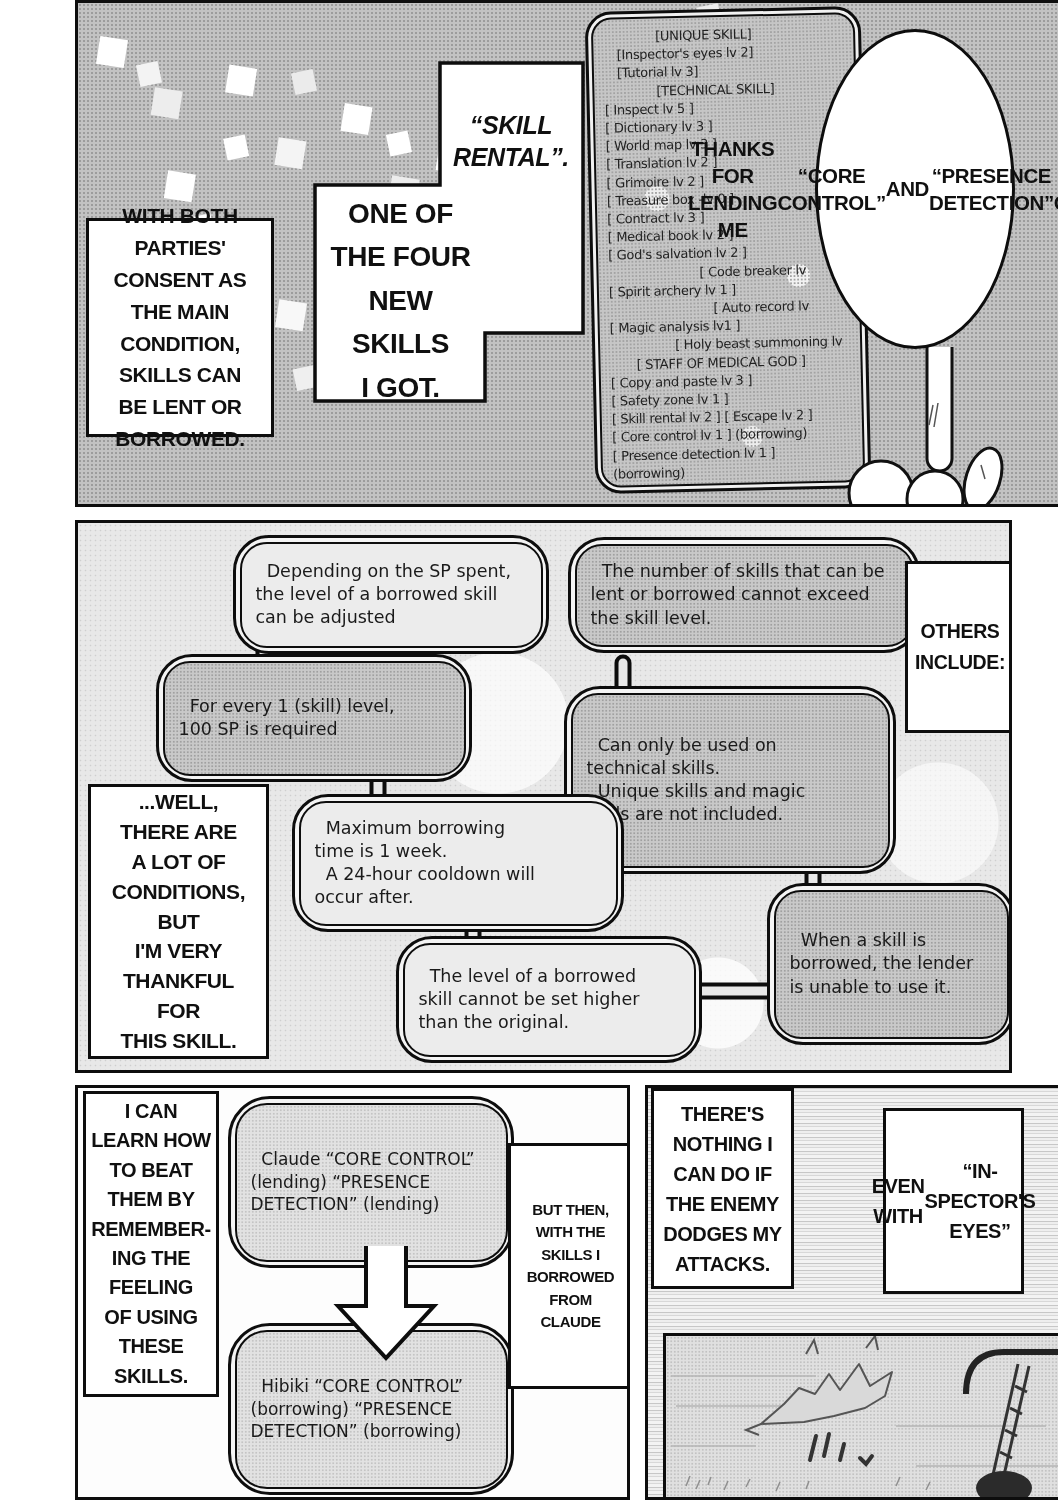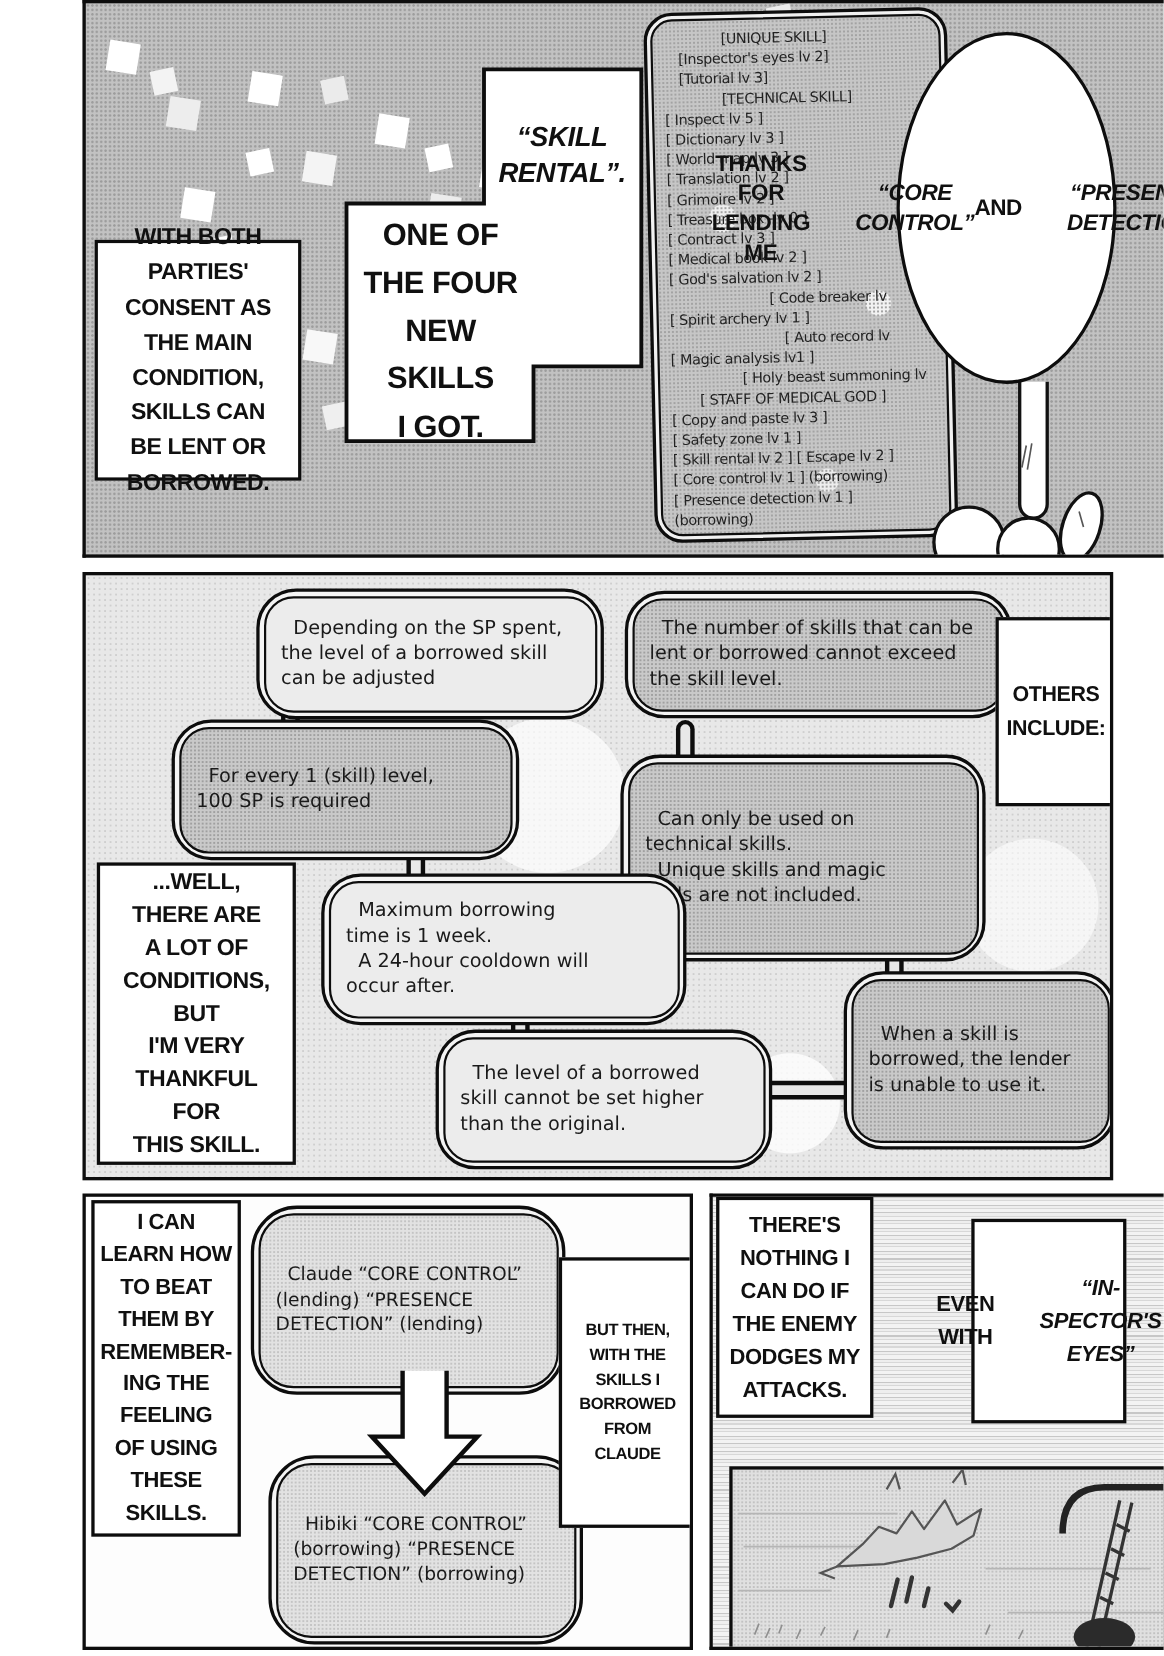--- a/index.html
+++ b/index.html
@@ -1,21 +1,21 @@
 <!DOCTYPE html>
 <html><head>
 <meta charset="utf-8">
 <style>
   html,body{margin:0;padding:0;}
   body{width:1058px;height:1505px;background:#fff;position:relative;overflow:hidden;}
   .caps{font-family:"Liberation Sans",sans-serif;font-weight:bold;color:#101010;letter-spacing:-0.4px;}
   .hand{font-family:"DejaVu Sans",sans-serif;color:#1a1a1a;}
   .pre{white-space:pre-line;}
   .prewrap{white-space:pre-wrap;}
-  .seg-italic{font-style:italic;margin-left:41px;}
+  .seg-italic{}
   .panel{position:absolute;box-sizing:border-box;overflow:hidden;}
   .cap{position:absolute;background:#fff;border:3px solid #0d0d0d;display:flex;align-items:center;justify-content:center;text-align:center;box-sizing:border-box;z-index:3;}
   .tube{position:absolute;border:3.5px solid #0d0d0d;border-radius:36px;background:#f4f4f4;box-sizing:border-box;z-index:2;}
   .tube-inner{position:absolute;inset:3.5px;border:2.5px solid #0d0d0d;border-radius:27px;display:flex;align-items:center;box-sizing:border-box;overflow:hidden;padding:6px 14px;font-size:17.5px;line-height:1.32;}
   .fill-light{background:#ececec;}
   .fill-gray{background-color:#c9c9c9;background-image:radial-gradient(#a0a0a0 0.8px, transparent 1.2px);background-size:3.5px 3.5px;}
   .fill-soft{background-color:#e2e2e2;background-image:radial-gradient(#c4c4c4 0.8px, transparent 1.2px);background-size:3.5px 3.5px;}
   #panel1{left:75px;top:0;width:983px;height:507px;border:3px solid #0d0d0d;border-right:none;
     background-color:#c2c2c2;background-image:radial-gradient(#9c9c9c 0.9px, transparent 1.3px);background-size:4px 4px;}
   #panel2{left:75px;top:520px;width:937px;height:553px;border:3px solid #0d0d0d;background-color:#e8e8e8;
@@ -219,21 +219,21 @@
   <div class="tube" style="left:150px;top:8px;width:286px;height:172px;border-radius:42px;">
     <div class="tube-inner fill-soft hand prewrap" style="border-radius:32px;font-size:17px;">  Claude “CORE CONTROL”
 (lending) “PRESENCE
 DETECTION” (lending)</div>
   </div>
 
   <svg class="abs" style="left:252px;top:158px;z-index:4;" width="112" height="118" viewBox="0 0 112 118">
     <path d="M36,0 L36,60 L8,60 L56,112 L104,60 L76,60 L76,0" fill="#ffffff" stroke="#0d0d0d" stroke-width="4" stroke-linejoin="miter"></path>
   </svg>
 
-  <div class="tube" style="left:150px;top:235px;width:286px;height:172px;border-radius:42px;margin-left:16px;">
+  <div class="tube" style="left:150px;top:235px;width:286px;height:172px;border-radius:42px;">
     <div class="tube-inner fill-soft hand prewrap" style="border-radius:32px;font-size:17px;">  Hibiki “CORE CONTROL”
 (borrowing) “PRESENCE
 DETECTION” (borrowing)</div>
   </div>
 
   <div class="cap caps pre" style="left:430px;top:55px;width:125px;height:246px;font-size:15px;line-height:1.5;z-index:6;">BUT THEN,
 WITH THE
 SKILLS I
 BORROWED
 FROM

